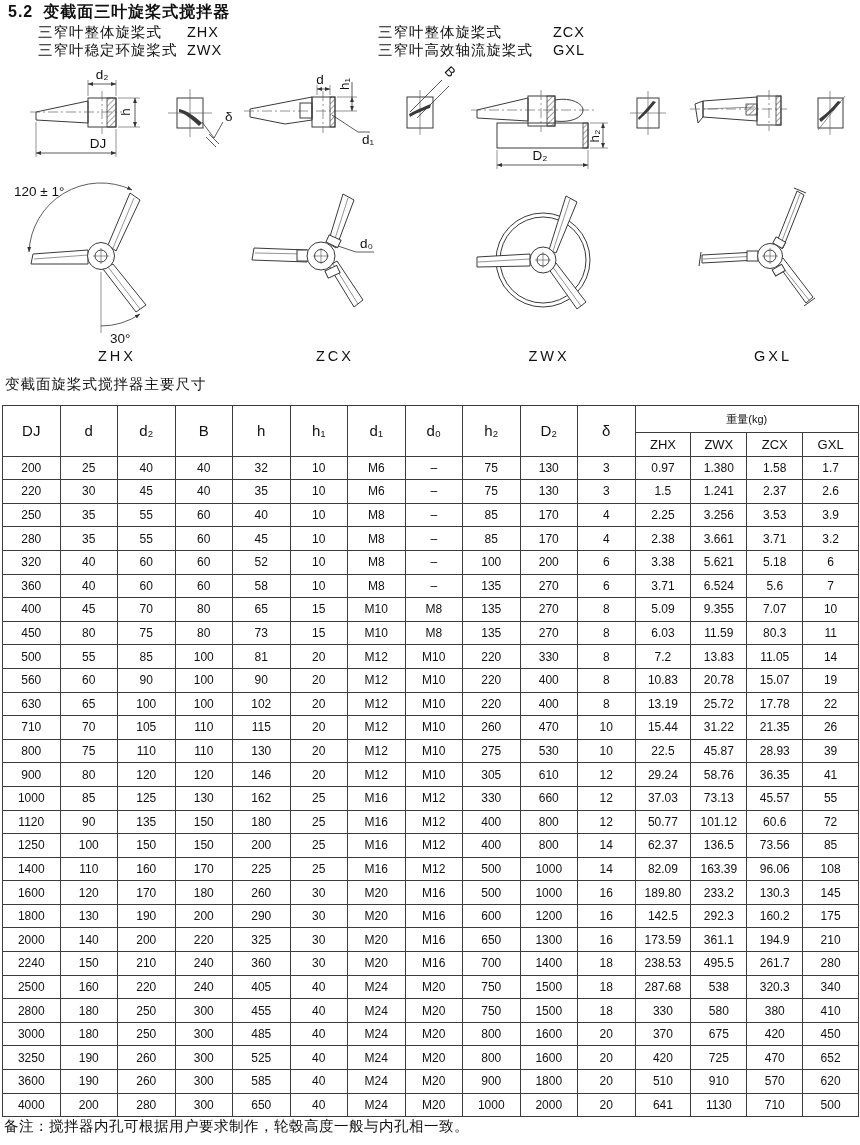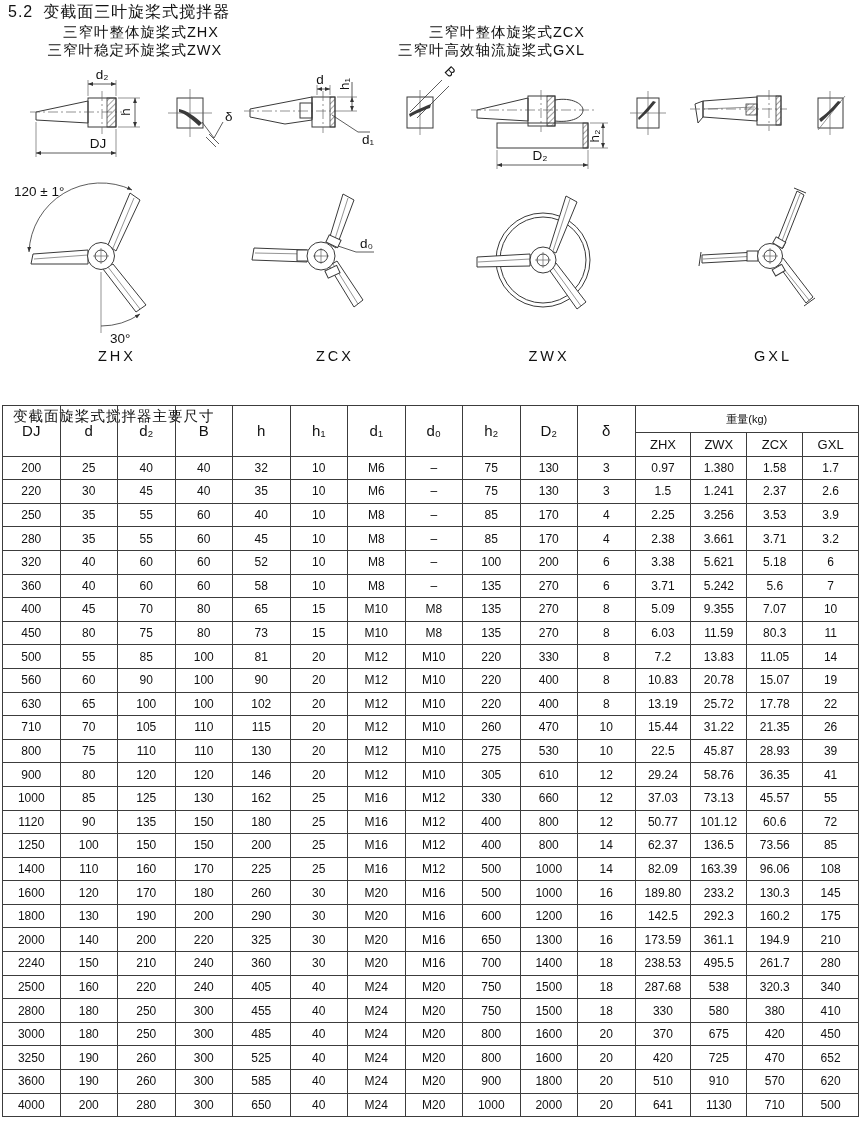--- a/index.html
+++ b/index.html
@@ -1,35 +1,35 @@
 <!DOCTYPE html>
 <html><head>
 <meta charset="utf-8">
 <style>
   html,body{margin:0;padding:0;background:#f2f2f2;}
   #page{position:relative;width:860px;height:1145px;background:#ffffff;
         font-family:"Liberation Sans","DejaVu Sans",sans-serif;color:#111;overflow:hidden;}
-  .title{position:absolute;left:8px;top:2px;font-size:16px;font-weight:normal;letter-spacing:1px;}
+  .title{position:absolute;left:8px;top:2px;font-size:16px;font-weight:bold;letter-spacing:1px;}
   .title .sec{margin-right:10px;}
   .types-left{position:absolute;left:38px;top:23px;}
   .types-right{position:absolute;left:378px;top:23px;}
-  .type-row{display:flex;font-size:14.5px;line-height:18px;letter-spacing:1px;text-align:right;}
+  .type-row{display:flex;font-size:14.5px;line-height:18px;letter-spacing:1px;}
   .tn-l{width:149px;}
   .tn-r{width:175px;}
   .tc{font-weight:normal;}
   svg.draw{position:absolute;left:0;top:60px;}
   .ln{stroke:#3a3a3a;stroke-width:1;fill:none;}
   .lnf{stroke:#3a3a3a;stroke-width:1;fill:#ffffff;}
   .dim{stroke:#333;stroke-width:0.8;fill:none;}
   .thin{stroke:#666;stroke-width:0.7;fill:none;}
   .cl{stroke:#666;stroke-width:0.7;fill:none;stroke-dasharray:10 3 2 3;}
   .solid{fill:#3a3a3a;stroke:none;}
   .dtxt-big{font-size:13.5px;fill:#111;}
   .cap{font-size:14.5px;fill:#111;letter-spacing:3px;}
-  .subtitle{position:absolute;left:13px;top:375px;font-size:14.5px;letter-spacing:1px;margin-top:32px;}
+  .subtitle{position:absolute;left:5px;top:375px;font-size:14.5px;letter-spacing:1px;}
   table{position:absolute;left:2px;top:405px;width:856px;border-collapse:collapse;
         table-layout:fixed;text-align:center;font-size:12px;}
   th,td{border:1px solid #3c3c3c;padding:0;height:22.6px;font-weight:normal;
         overflow:hidden;white-space:nowrap;vertical-align:middle;}
   thead tr.hr1 th{height:26px;}
   th.hmain{font-size:15px;}
   th.hweight{font-size:11px;}
   th.hsub{font-size:13px;}
   .note{position:absolute;left:4px;top:1117px;font-size:14.5px;letter-spacing:0.5px;}
 </style>
@@ -388,21 +388,21 @@
           <td>60</td>
           <td>60</td>
           <td>58</td>
           <td>10</td>
           <td>M8</td>
           <td>–</td>
           <td>135</td>
           <td>270</td>
           <td>6</td>
           <td>3.71</td>
-          <td>5.242</td>
+          <td>6.524</td>
           <td>5.6</td>
           <td>7</td>
         </tr>
         <tr>
           <td>400</td>
           <td>45</td>
           <td>70</td>
           <td>80</td>
           <td>65</td>
           <td>15</td>
@@ -769,13 +769,14 @@
           <td>2000</td>
           <td>20</td>
           <td>641</td>
           <td>1130</td>
           <td>710</td>
           <td>500</td>
         </tr>
       </tbody>
   </table>
 
+  <div class="note">备注：搅拌器内孔可根据用户要求制作，轮毂高度一般与内孔相一致。</div>
 </div>
 
 </body></html>

